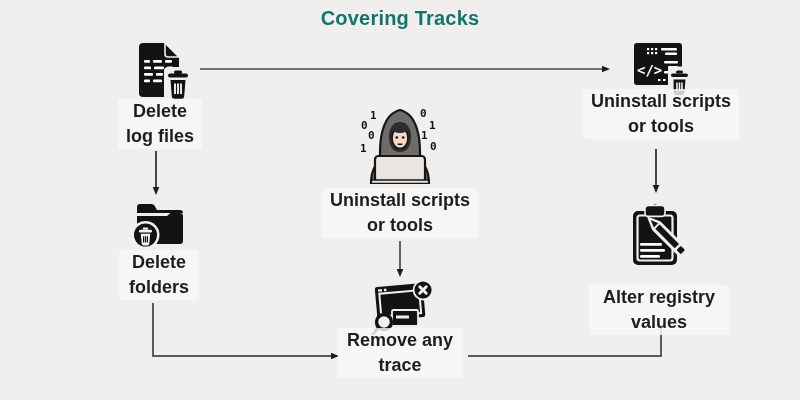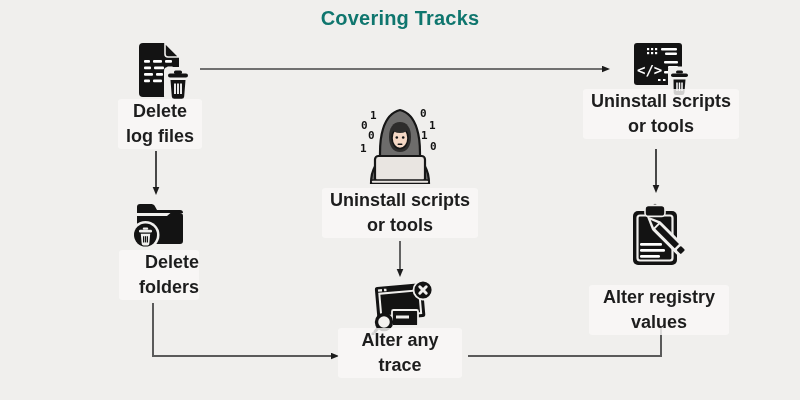--- a/index.html
+++ b/index.html
@@ -81,21 +81,21 @@
       <rect x="11.8" y="31.6" width="5.4" height="2.2" rx="1"></rect>
       <rect x="8" y="33.8" width="13" height="2.6" rx="1.2"></rect>
       <path d="M9.8 37.8 H19.2 L18.3 47.8 a1.8 1.8 0 0 1 -1.8 1.6 H12.5 a1.8 1.8 0 0 1 -1.8 -1.6 Z"></path>
     </g>
     <g stroke="#131313" stroke-width="1.2">
       <line x1="12.6" y1="40.2" x2="12.6" y2="46.4"></line>
         <line x1="14.5" y1="40.2" x2="14.5" y2="46.4"></line>
         <line x1="16.4" y1="40.2" x2="16.4" y2="46.4"></line>
     </g>
   </svg>
-  <div class="label" style="left:119px; top:250px; width:80px;text-align:right;">Delete folders</div>
+  <div class="label" style="left:119px; top:250px; width:80px;">Delete folders</div>
 </div>
 
 <div class="node">
   <svg class="icon" style="left:358px; top:106px;" width="84" height="78" viewBox="0 0 84 78">
     <g font-family="'DejaVu Sans Mono', monospace" font-weight="bold" font-size="11" fill="#131313">
       <text x="12" y="13">1</text>
       <text x="3" y="23">0</text>
       <text x="10" y="33">0</text>
       <text x="2" y="46">1</text>
       <text x="62" y="11">0</text>
@@ -129,21 +129,21 @@
     <rect x="28" y="38.5" width="13" height="3" fill="#f0efed"></rect>
     <circle cx="55" cy="13" r="9.5" fill="#131313" stroke="#f0efed" stroke-width="1.8"></circle>
     <g stroke="#f0efed" stroke-width="3" stroke-linecap="round">
       <line x1="51.8" y1="9.8" x2="58.2" y2="16.2"></line>
       <line x1="58.2" y1="9.8" x2="51.8" y2="16.2"></line>
     </g>
     <circle cx="16" cy="45" r="7.5" fill="#f3f1ef" stroke="#131313" stroke-width="3.4"></circle>
     <line x1="10.5" y1="50.5" x2="7" y2="54.5" stroke="#131313" stroke-width="3" stroke-linecap="round"></line>
     <circle cx="5" cy="56.8" r="1.6" fill="#131313"></circle>
   </svg>
-  <div class="label" style="left:338px; top:328px; width:124px;">Alter any trace</div>
+  <div class="label" style="left:338px; top:328px; width:124px;">Remove any trace</div>
 </div>
 
 <div class="node">
   <svg class="icon" style="left:630px; top:39px;" width="62" height="58" viewBox="0 0 62 58">
     <rect x="4" y="4" width="48" height="42" rx="3" fill="#131313"></rect>
     <g fill="#ffffff">
       <rect x="17" y="9" width="2.2" height="2.2"></rect>
         <rect x="21" y="9" width="2.2" height="2.2"></rect>
         <rect x="25" y="9" width="2.2" height="2.2"></rect>
       <rect x="17" y="13" width="2.2" height="2.2"></rect>

